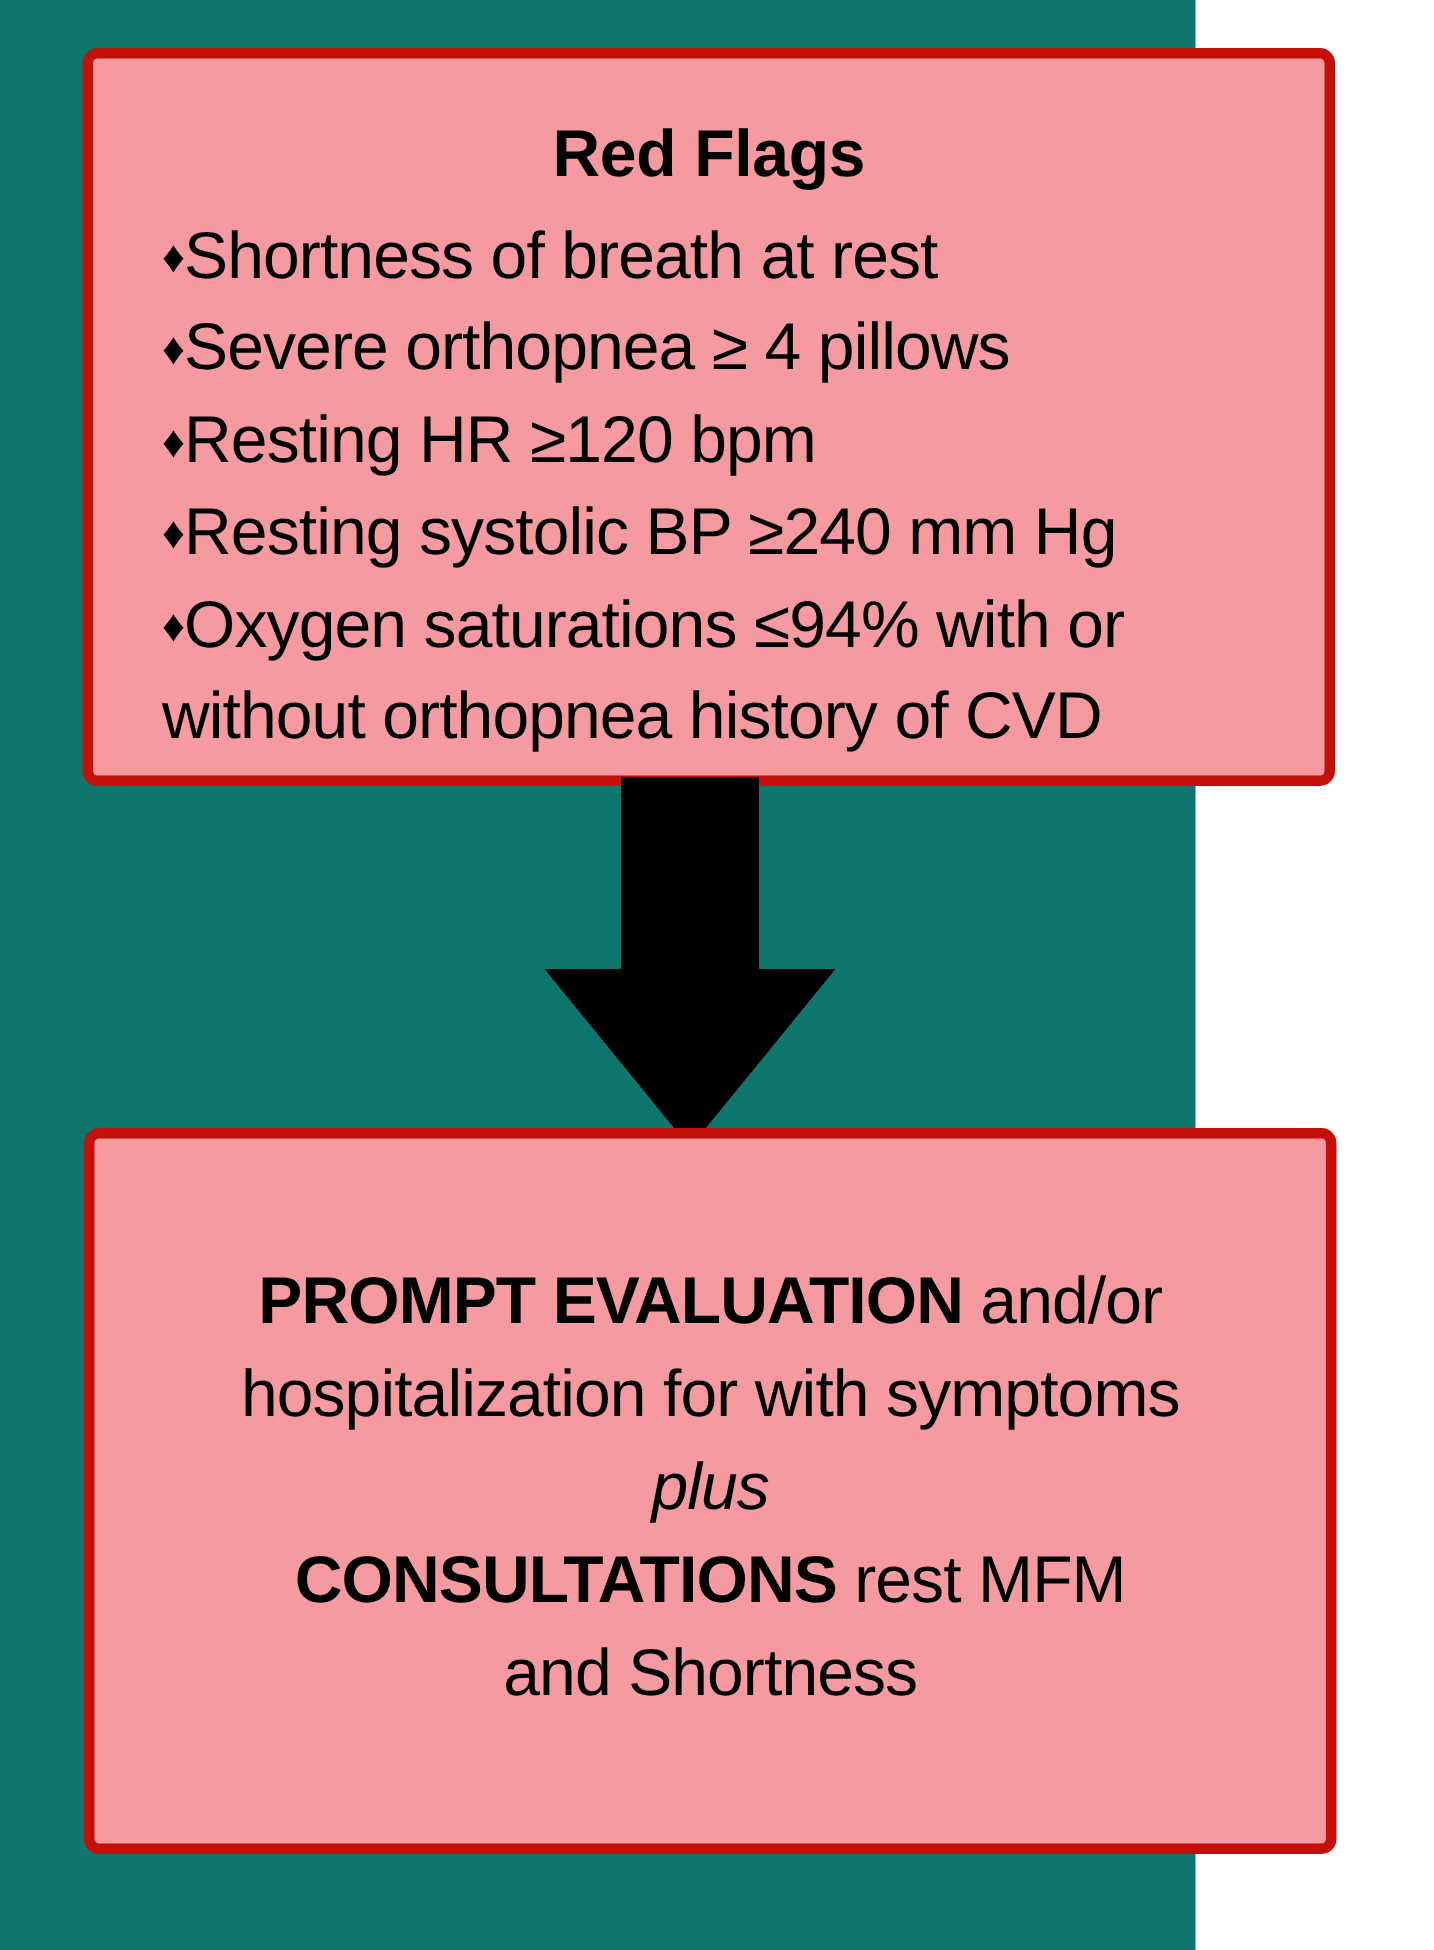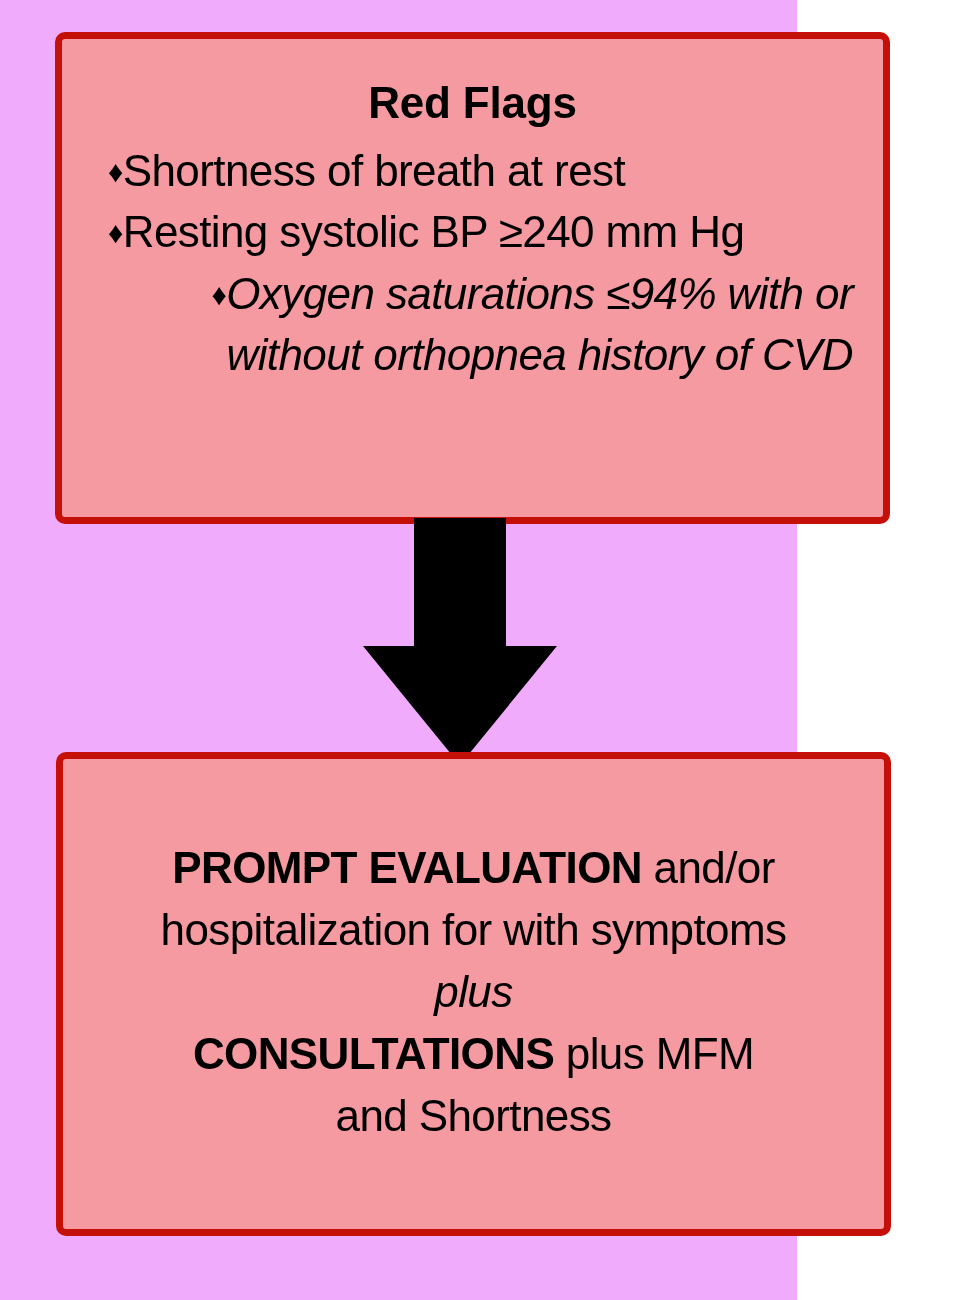--- a/index.html
+++ b/index.html
@@ -14,21 +14,21 @@
     font-family: "Liberation Sans", sans-serif;
     overflow: hidden;
   }
 
   .canvas {
     position: absolute;
     left: 0;
     top: 0;
     width: 797px;
     height: 1300px;
-    background: #f0abfc;
+    background: #0f766e;
   }
 
   
   .flow-box {
     position: absolute;
     box-sizing: border-box;
     background: #F49AA0;
     border: 7px solid #C41008;
     border-radius: 10px;
   }
@@ -77,23 +77,22 @@
     font-size: 44px;
     line-height: 60px;
     color: #000000;
     text-align: left;
     letter-spacing: -0.6px;
     white-space: nowrap;
   }
 
   #red-flags-list li.wrap-item {
     white-space: normal;
-    text-align: right;
+    text-align: left;
     text-indent: 0;
-    font-style: italic;
   }
   #red-flags-list li.wrap-item .bullet-lead {
     display: inline;
   }
 
   .bullet-glyph {
     font-size: 30px;
     vertical-align: 0.12em;
     margin-right: 0px;
   }
@@ -132,21 +131,23 @@
 
   <div class="flow-box" id="red-flags-box">
     <div class="box-inner">
 
       <div id="red-flags-title">Red Flags</div>
 
       <ul id="red-flags-list">
 
         <li><span class="bullet-glyph">♦</span><span>Shortness of breath at rest</span></li>
 
+        <li><span class="bullet-glyph">♦</span><span>Severe orthopnea ≥ 4 pillows</span></li>
 
+        <li><span class="bullet-glyph">♦</span><span>Resting HR ≥120 bpm</span></li>
 
         <li><span class="bullet-glyph">♦</span><span>Resting systolic BP ≥240 mm Hg</span></li>
 
         <li class="wrap-item"><span class="bullet-lead"><span class="bullet-glyph">♦</span><span>Oxygen saturations ≤94% with or</span></span>
           <span style="display:block;">without orthopnea history of CVD</span></li>
 
       </ul>
     </div>
   </div>
 
@@ -156,20 +157,20 @@
 
   <div class="flow-box" id="action-box">
     <div id="action-text">
 
       <span class="ln"><span class="b">PROMPT EVALUATION</span><span> and/or</span></span>
 
       <span class="ln"><span>hospitalization for with symptoms</span></span>
 
       <span class="ln"><span class="i">plus</span></span>
 
-      <span class="ln"><span class="b">CONSULTATIONS</span><span> plus MFM</span></span>
+      <span class="ln"><span class="b">CONSULTATIONS</span><span> rest MFM</span></span>
 
       <span class="ln"><span>and Shortness</span></span>
 
     </div>
   </div>
 
 </div>
 
 </body></html>

